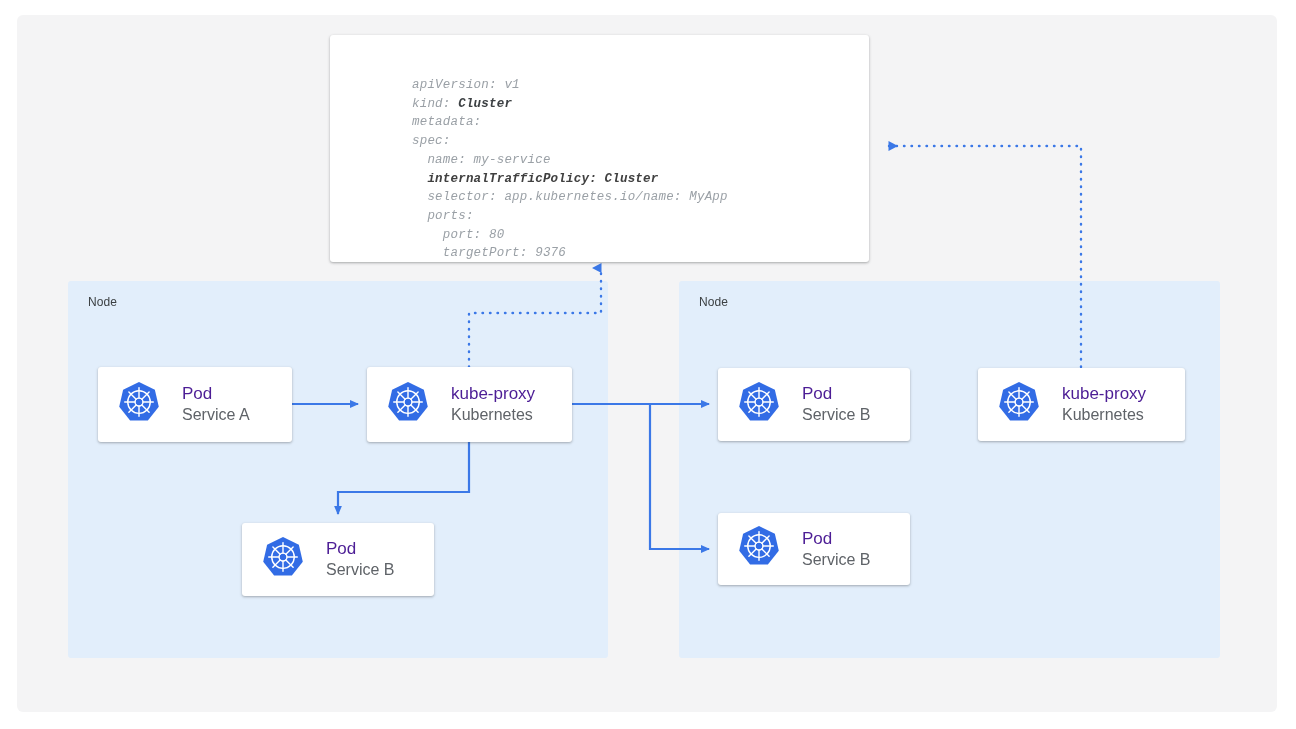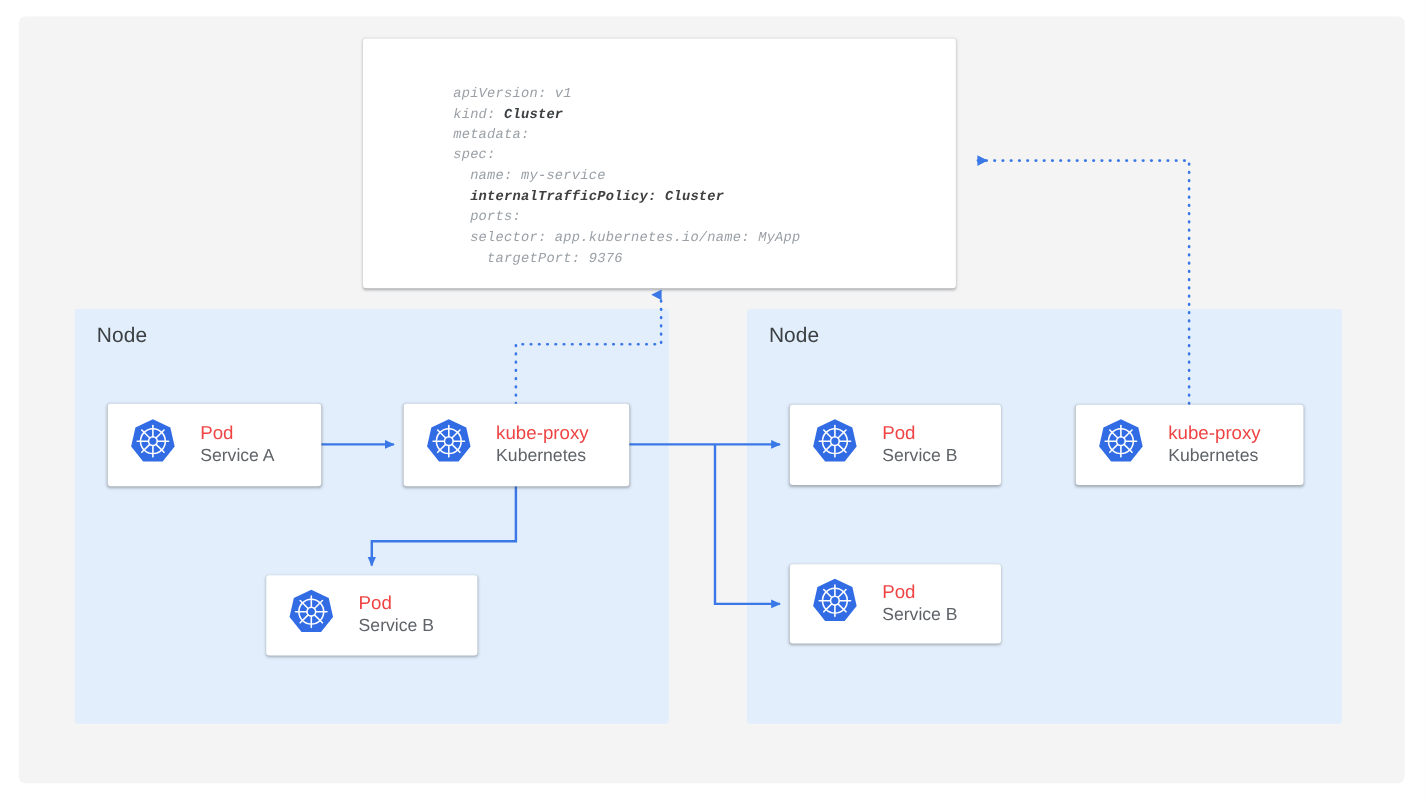--- a/index.html
+++ b/index.html
@@ -38,21 +38,21 @@
     background: #e2eefb;
     border-radius: 3px;
   }
   .node-box.left  { left: 68px;  top: 281px; width: 540px; height: 377px; }
   .node-box.right { left: 679px; top: 281px; width: 541px; height: 377px; }
 
   .node-label {
     position: absolute;
     left: 20px;
     top: 14px;
-    font-size: 19px;
+    font-size: 12px;
     color: #3c4043;
     letter-spacing: 0.1px;
     white-space: nowrap;
   }
 
   
   .yaml-card {
     position: absolute;
     left: 330px;
     top: 35px;
@@ -101,21 +101,21 @@
   }
   .card .card-text {
     margin-left: 20px;
     display: flex;
     flex-direction: column;
     justify-content: center;
     line-height: 1.18;
   }
   .card .card-title {
     font-size: 17px;
-    color: #ef4444;
+    color: #4c1d95;
     white-space: nowrap;
   }
   .card .card-sub {
     font-size: 16px;
     color: #5f6368;
     white-space: nowrap;
     margin-top: 2px;
   }
 
   #card-pod-service-a  { left: 98px;  top: 367px; width: 194px; height: 75px; }
@@ -177,22 +177,23 @@
   </svg>
 
   <div class="yaml-card">
     <div class="yaml-inner">
       <div class="yaml-line">apiVersion: v1</div>
       <div class="yaml-line"><span>kind: </span><span style="font-weight:bold;color:#3c4043;">Cluster</span></div>
       <div class="yaml-line">metadata:</div>
       <div class="yaml-line">spec:</div>
       <div class="yaml-line">  name: my-service</div>
       <div class="yaml-line bold">  internalTrafficPolicy: Cluster</div>
+      <div class="yaml-line">  selector: app.kubernetes.io/name: MyApp</div>
       <div class="yaml-line">  ports:</div>
-      <div class="yaml-line">  selector: app.kubernetes.io/name: MyApp</div>
+      <div class="yaml-line">    port: 80</div>
       <div class="yaml-line">    targetPort: 9376</div>
     </div>
   </div>
 
   <div class="card" id="card-pod-service-a">
     <span class="kube-logo">
       <svg width="46" height="46" viewBox="0 0 100 100" aria-hidden="true">
         <path d="M50 4.5 L84.5 21.1 L93 58.3 L69.3 88.1 L30.7 88.1 L7 58.3 L15.5 21.1 Z" fill="#326ce5"></path>
         <g fill="none" stroke="#ffffff" stroke-width="3.1" stroke-linecap="round">
           <circle cx="50" cy="48" r="24.5"></circle>

